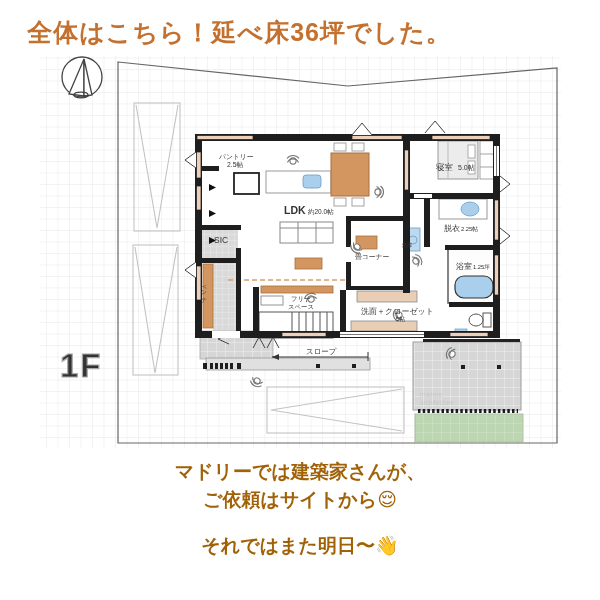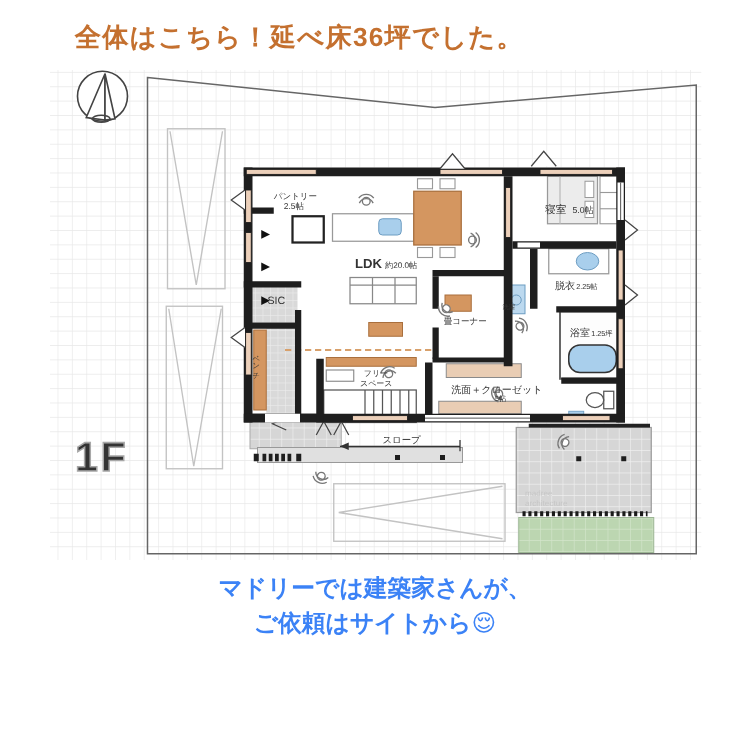--- a/index.html
+++ b/index.html
@@ -1,21 +1,21 @@
 <!DOCTYPE html>
 <html><head>
 <meta charset="utf-8">
 <style>
   html,body{margin:0;padding:0;background:#fff;}
   .stage{position:relative;width:600px;height:600px;background:#ffffff;overflow:hidden;
          font-family:"Liberation Sans","DejaVu Sans",sans-serif;}
   .headline{position:absolute;top:16px;left:0;width:479px;text-align:center;
-            font-size:21px;font-weight:bold;color:#c4702f;letter-spacing:1px;}
+            font-size:25px;font-weight:bold;color:#c4702f;letter-spacing:1px;}
   .footer{position:absolute;top:458px;left:0;width:600px;text-align:center;
-          font-size:19px;font-weight:bold;color:#3b82f6;line-height:28px;}
+          font-size:19px;font-weight:bold;color:#a16207;line-height:28px;}
   .footer .gap{margin-top:18px;}
   svg{position:absolute;top:0;left:0;}
   svg text{font-family:"Liberation Sans","DejaVu Sans",sans-serif;fill:#333;}
   .vtext{writing-mode:vertical-rl;text-orientation:upright;}
   .wm{fill:#c3c3c3;opacity:.8;}
 </style>
 </head>
 <body>
 
 <div class="stage">
@@ -257,15 +257,16 @@
     <text x="461" y="231" font-size="5.8">2.25帖</text>
     <text x="456" y="269" font-size="8">浴室</text>
     <text x="473" y="269" font-size="5.8">1.25坪</text>
     <text x="436" y="170" font-size="8.5">寝室</text>
     <text x="458" y="170" font-size="7">5.0帖</text>
   </svg>
 
   <div class="footer">
     <div>マドリーでは建築家さんが、</div>
     <div>ご依頼はサイトから😌</div>
+    <div class="gap">それではまた明日〜👋</div>
   </div>
 
 </div>
 
 </body></html>

